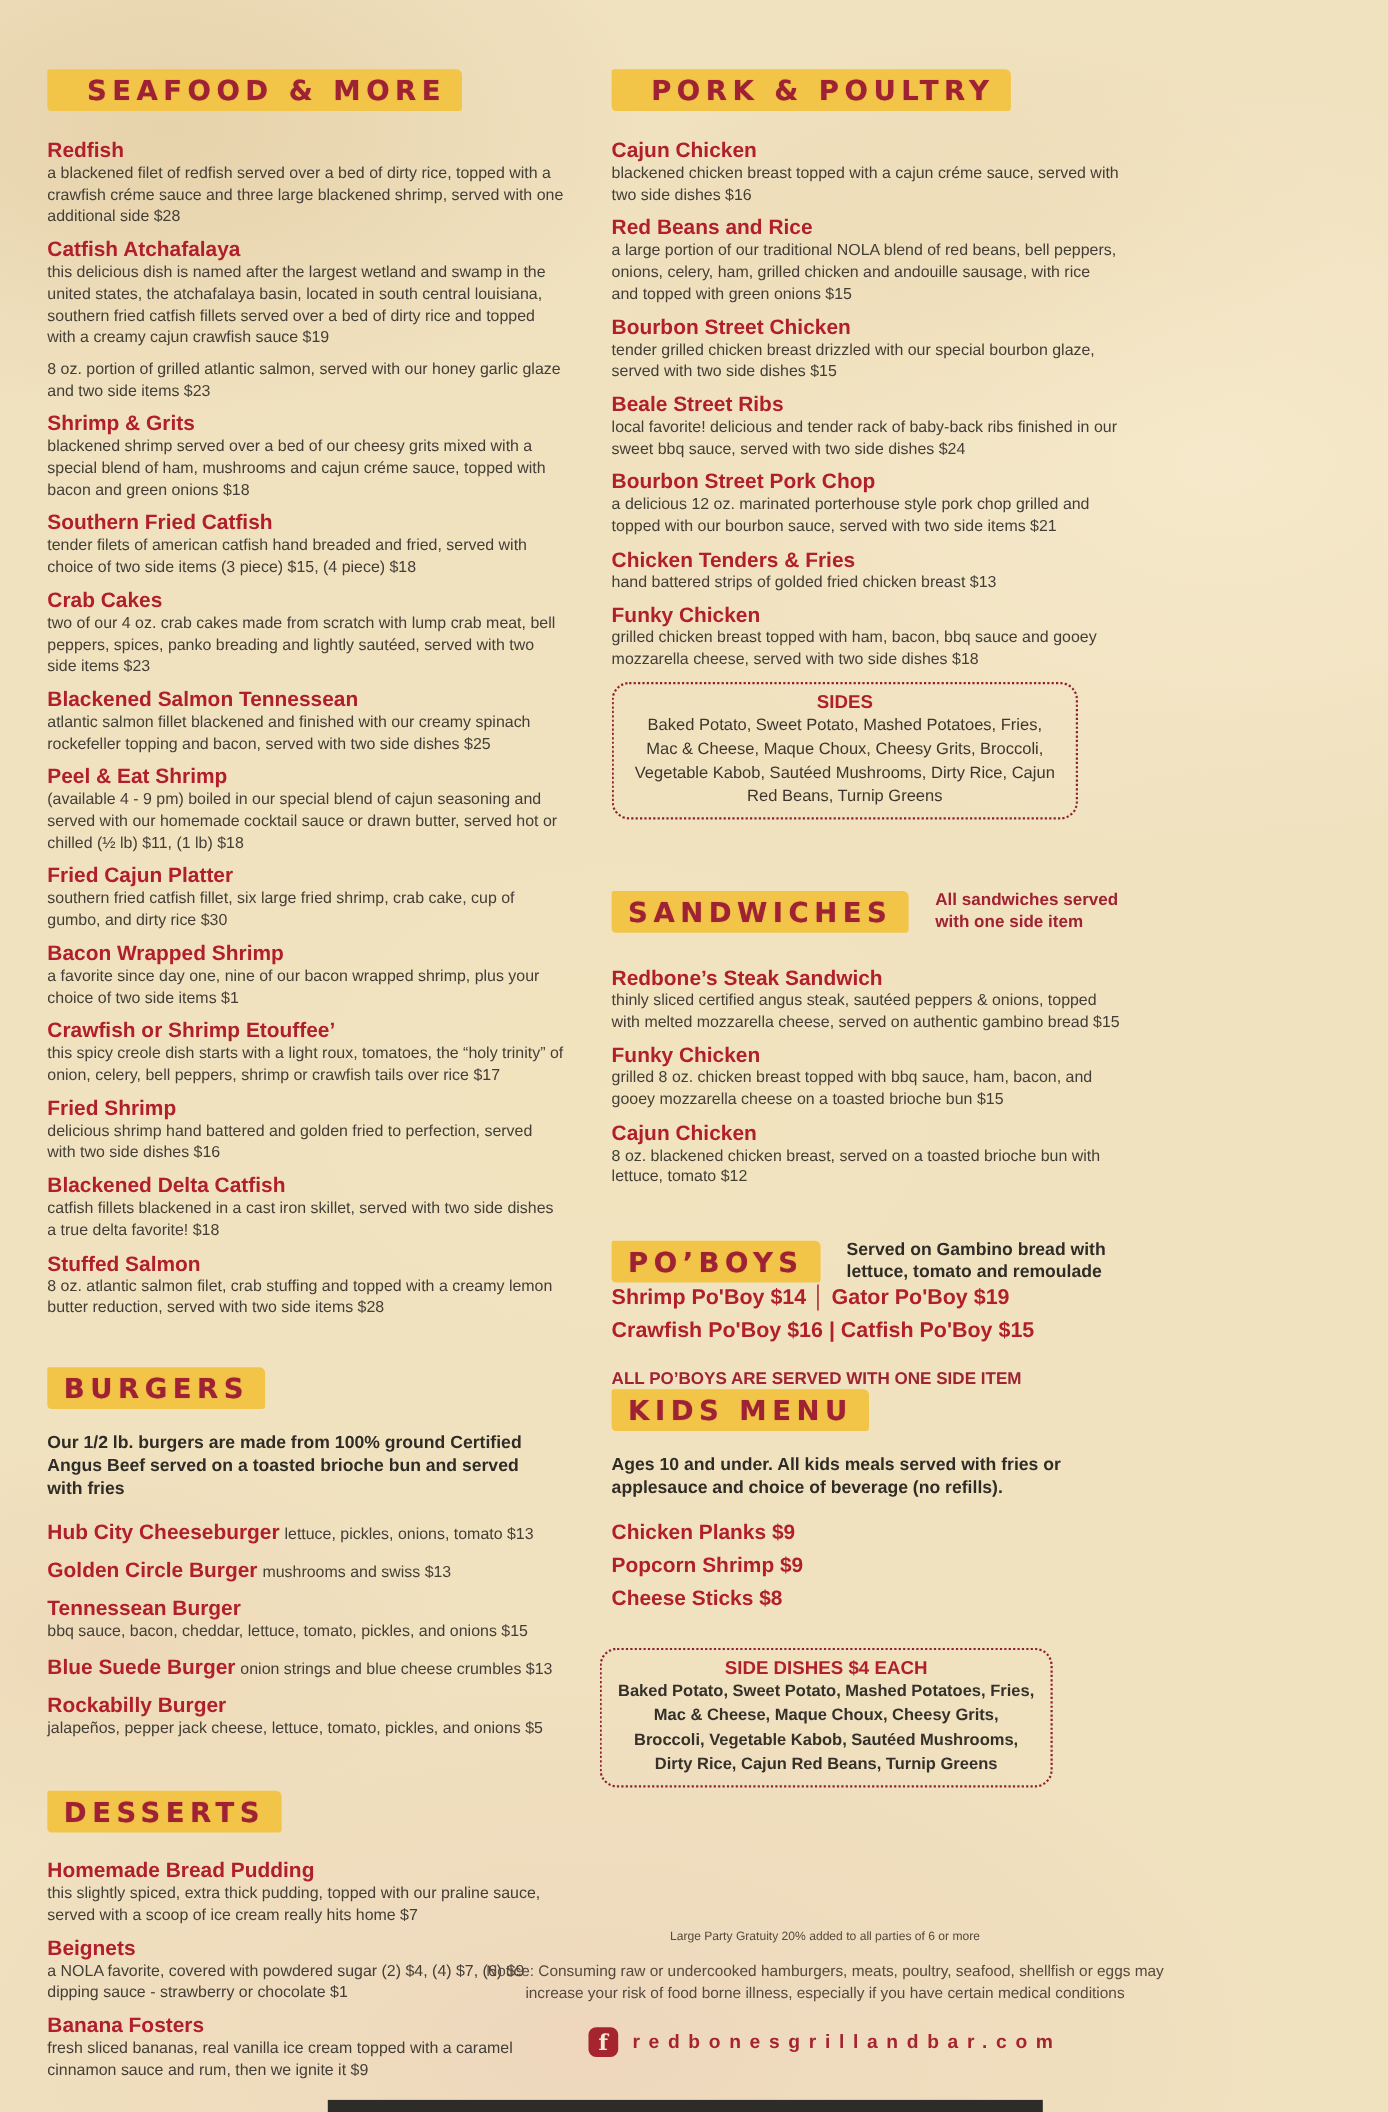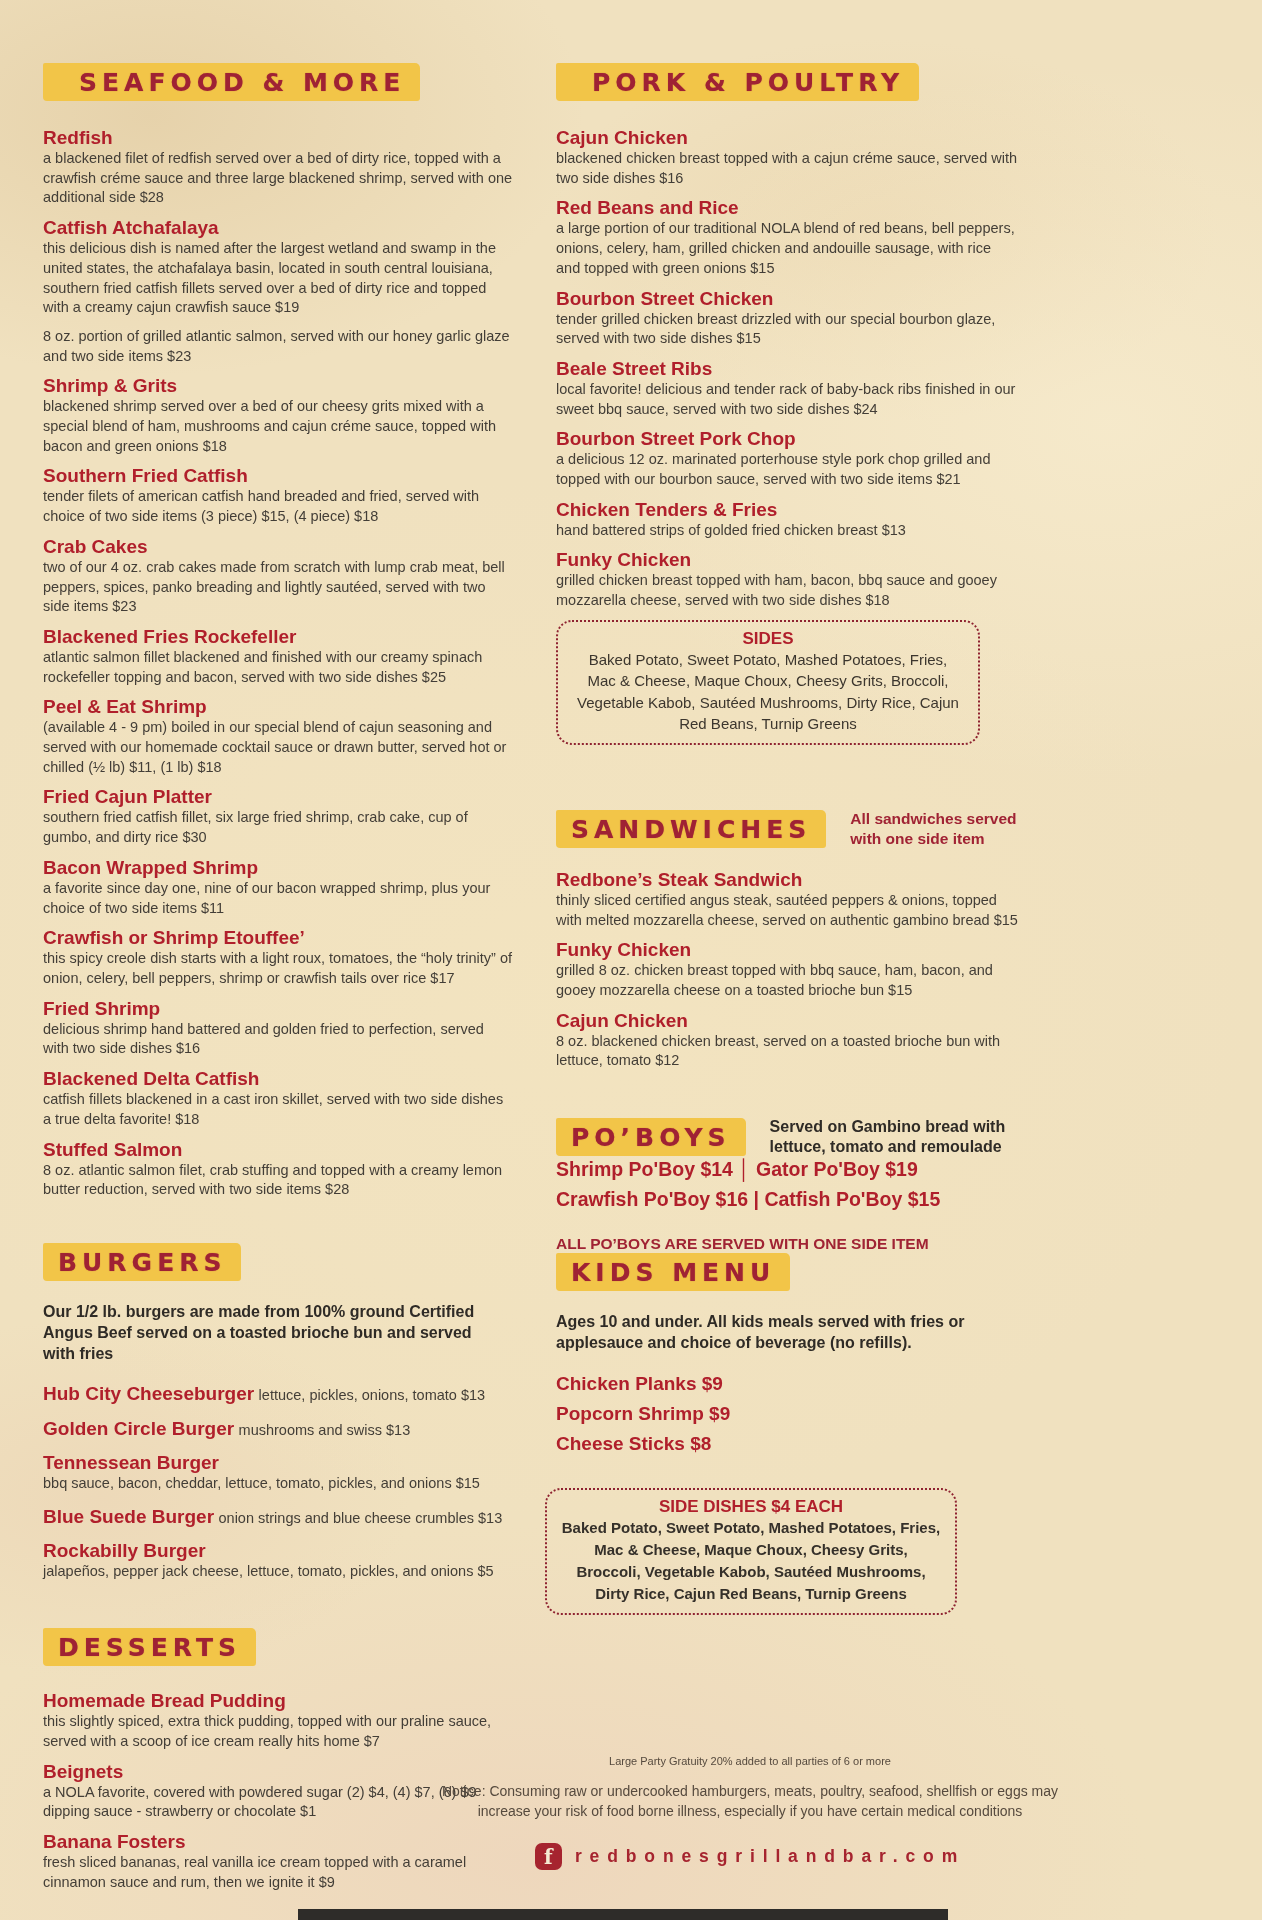--- a/index.html
+++ b/index.html
@@ -46,21 +46,21 @@
     border:2px dotted #8e2230; border-radius:16px; text-align:center;
     box-sizing:border-box;
   }
   .sides-box{width:424px; margin-top:9px; padding:6px 18px 8px 18px;}
   .box-title{color:#b01f2b; font-weight:bold; font-size:17px; line-height:21px;}
   .box-content{color:#3c362e; font-size:15px; line-height:21.5px;}
   .side-dishes-box{width:412px; margin-left:-11px; margin-top:33px; padding:6px 14px 8px 14px;}
   .side-dishes-box .box-content{font-weight:bold; font-size:15px; line-height:22px; color:#35302a;}
 
   .header-row{display:flex; align-items:center; gap:24px;}
-  .sandwiches-row{margin-top:64px; margin-bottom:20px;}
+  .sandwiches-row{margin-top:64px; margin-bottom:30px;}
   .poboys-row{margin-top:46px; }
   .hdr-note{font-weight:bold; font-size:15.5px; line-height:20px;}
   .hdr-note.red{color:#a02334; width:200px;}
   .hdr-note.dark{color:#2f2b26; width:280px; font-size:16px;}
 
   .poboy-line{color:#b01f2b; font-weight:bold; font-size:19.5px; line-height:24px; margin-bottom:6px;}
   .poboy-footnote{color:#a02334; font-weight:bold; font-size:15.5px; margin-top:24px;}
 
   .kids-hdr{}
   .kids-intro{margin:20px 0 20px 0; color:#2f2b26; font-weight:bold; font-size:16px; line-height:21px; width:440px;}
@@ -109,34 +109,34 @@
       </div>
       <div class="item">
         <div class="item-name">Southern Fried Catfish</div>
         <div class="item-desc">tender filets of american catfish hand breaded and fried, served with choice of two side items   (3 piece) $15, (4 piece) $18</div>
       </div>
       <div class="item">
         <div class="item-name">Crab Cakes</div>
         <div class="item-desc">two of our 4 oz. crab cakes made from scratch with lump crab meat, bell peppers, spices, panko breading and lightly sautéed, served with two side items $23</div>
       </div>
       <div class="item">
-        <div class="item-name">Blackened Fries Rockefeller</div>
+        <div class="item-name">Blackened Salmon Tennessean</div>
         <div class="item-desc">atlantic salmon fillet blackened and finished with our creamy spinach rockefeller topping and bacon, served with two side dishes $25</div>
       </div>
       <div class="item">
         <div class="item-name">Peel &amp; Eat Shrimp</div>
         <div class="item-desc">(available 4 - 9 pm) boiled in our special blend of cajun seasoning and served with our homemade cocktail sauce or drawn butter, served hot or chilled   (½ lb) $11, (1 lb) $18</div>
       </div>
       <div class="item">
         <div class="item-name">Fried Cajun Platter</div>
         <div class="item-desc">southern fried catfish fillet, six large fried shrimp, crab cake, cup of gumbo, and dirty rice $30</div>
       </div>
       <div class="item">
         <div class="item-name">Bacon Wrapped Shrimp</div>
-        <div class="item-desc">a favorite since day one, nine of our bacon wrapped shrimp, plus your choice of two side items $11</div>
+        <div class="item-desc">a favorite since day one, nine of our bacon wrapped shrimp, plus your choice of two side items $1</div>
       </div>
       <div class="item">
         <div class="item-name">Crawfish or Shrimp Etouffee’</div>
         <div class="item-desc">this spicy creole dish starts with a light roux, tomatoes, the “holy trinity” of onion, celery, bell peppers, shrimp or crawfish tails over rice $17</div>
       </div>
       <div class="item">
         <div class="item-name">Fried Shrimp</div>
         <div class="item-desc">delicious shrimp hand battered and golden fried to perfection, served with two side dishes $16</div>
       </div>
       <div class="item">

